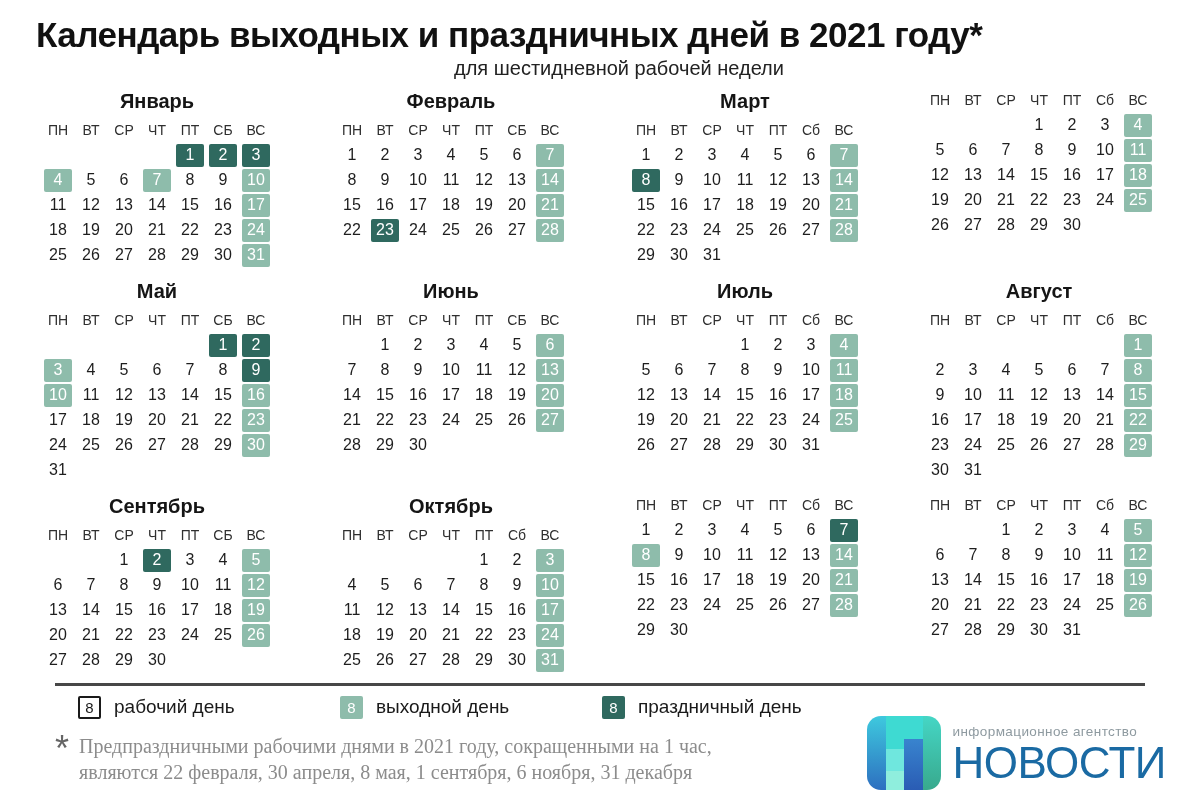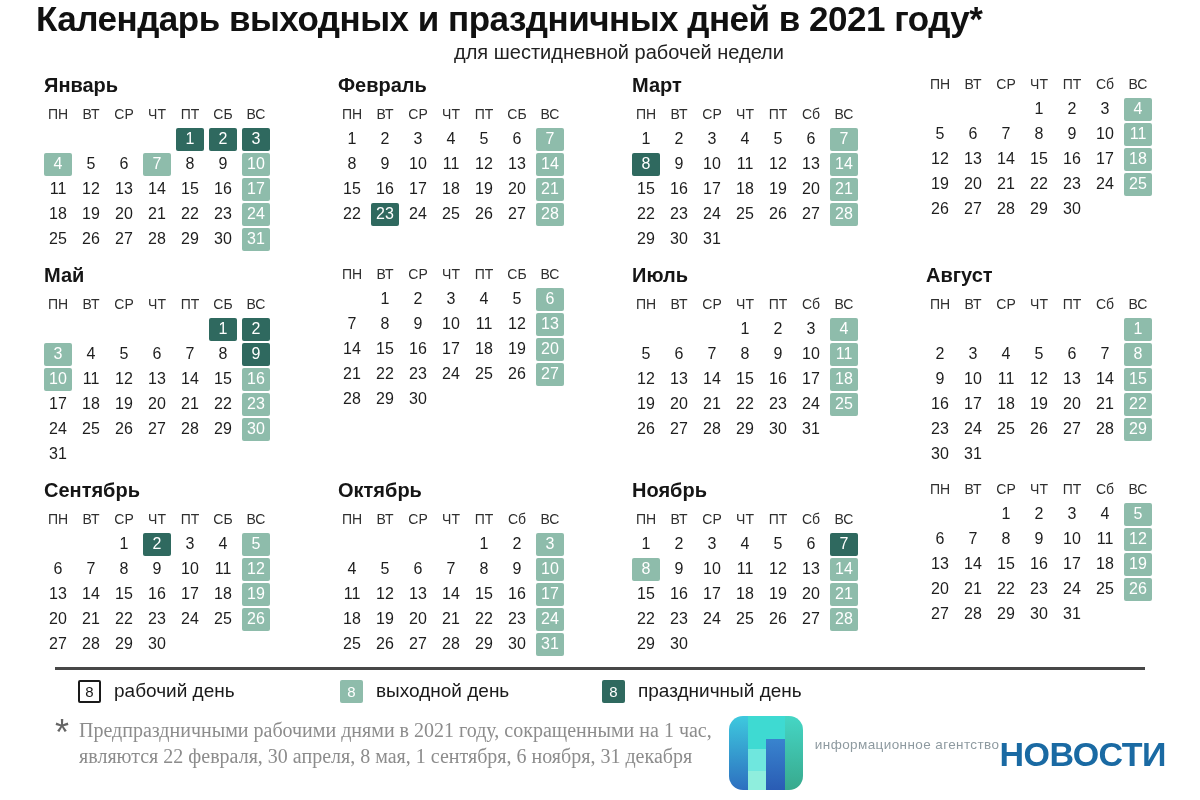--- a/index.html
+++ b/index.html
@@ -4,21 +4,21 @@
 <style>
   html,body{margin:0;padding:0;}
   body{
     width:1200px;height:800px;
     background:#ffffff;
     font-family:"Liberation Sans","DejaVu Sans",sans-serif;
     color:#1e1e1e;
     position:relative;
     overflow:hidden;
   }
-  .header{padding:0 0 0 36px;}
+  .header{padding:16px 0 0 36px;}
   .page-title{
     margin:0;
     font-size:35px;
     font-weight:700;
     letter-spacing:-0.5px;
     line-height:1.08;
     color:#111;
   }
   .page-subtitle{
     margin:3px 0 0 2px;
@@ -28,20 +28,21 @@
   }
   .months{
     display:grid;
     grid-template-columns:repeat(4,226px);
     column-gap:68px;
     row-gap:12px;
     margin:10px 0 0 44px;
   }
   .month{width:226px;}
   .month-title{
+    text-align:center;
     font-size:20px;
     font-weight:700;
     color:#151515;
     margin-bottom:7px;
   }
   .week-row,.days{
     display:grid;
     grid-template-columns:repeat(7,28px);
     column-gap:5px;
   }
@@ -107,30 +108,30 @@
     color:#8c8c8c;
     font-family:Liberation Serif, serif;
   }
   .logo{
     position:absolute;
     right:34px;bottom:6px;
     display:flex;
     align-items:center;
   }
   .logo-mark{margin-right:12px;}
-  .logo-text{display:flex;flex-direction:row;}
+  .logo-text{display:flex;flex-direction:column;}
   .logo-tagline{
     font-size:13.5px;
     color:var(--tagline-gray);
     letter-spacing:0.4px;
     margin-bottom:1px;
   }
   .logo-title{
-    font-size:34px;
-    font-weight:700;
+    font-size:44px;
+    font-weight:400;
     letter-spacing:-0.5px;
     color:var(--logo-blue);
     line-height:1.05;
   }
   .logo-subtitle{
     font-size:21px;
     font-weight:700;
     letter-spacing:0.3px;
     color:var(--logo-green);
     line-height:1.15;
@@ -371,20 +372,21 @@
         <div class="day">25</div>
         <div class="day">26</div>
         <div class="day">27</div>
         <div class="day">28</div>
         <div class="day">29</div>
         <div class="day weekend">30</div>
         <div class="day">31</div>
       </div>
     </div>
     <div class="month">
+      <div class="month-title">Июнь</div>
       <div class="week-row">
         <div class="wd">ПН</div>
         <div class="wd">ВТ</div>
         <div class="wd">СР</div>
         <div class="wd">ЧТ</div>
         <div class="wd">ПТ</div>
         <div class="wd">СБ</div>
         <div class="wd">ВС</div>
       </div>
       <div class="days">
@@ -609,21 +611,20 @@
         <div class="day">25</div>
         <div class="day">26</div>
         <div class="day">27</div>
         <div class="day">28</div>
         <div class="day">29</div>
         <div class="day">30</div>
         <div class="day weekend">31</div>
       </div>
     </div>
     <div class="month">
-      <div class="month-title">Ноябрь</div>
       <div class="week-row">
         <div class="wd">ПН</div>
         <div class="wd">ВТ</div>
         <div class="wd">СР</div>
         <div class="wd">ЧТ</div>
         <div class="wd">ПТ</div>
         <div class="wd">Сб</div>
         <div class="wd">ВС</div>
       </div>
       <div class="days">

